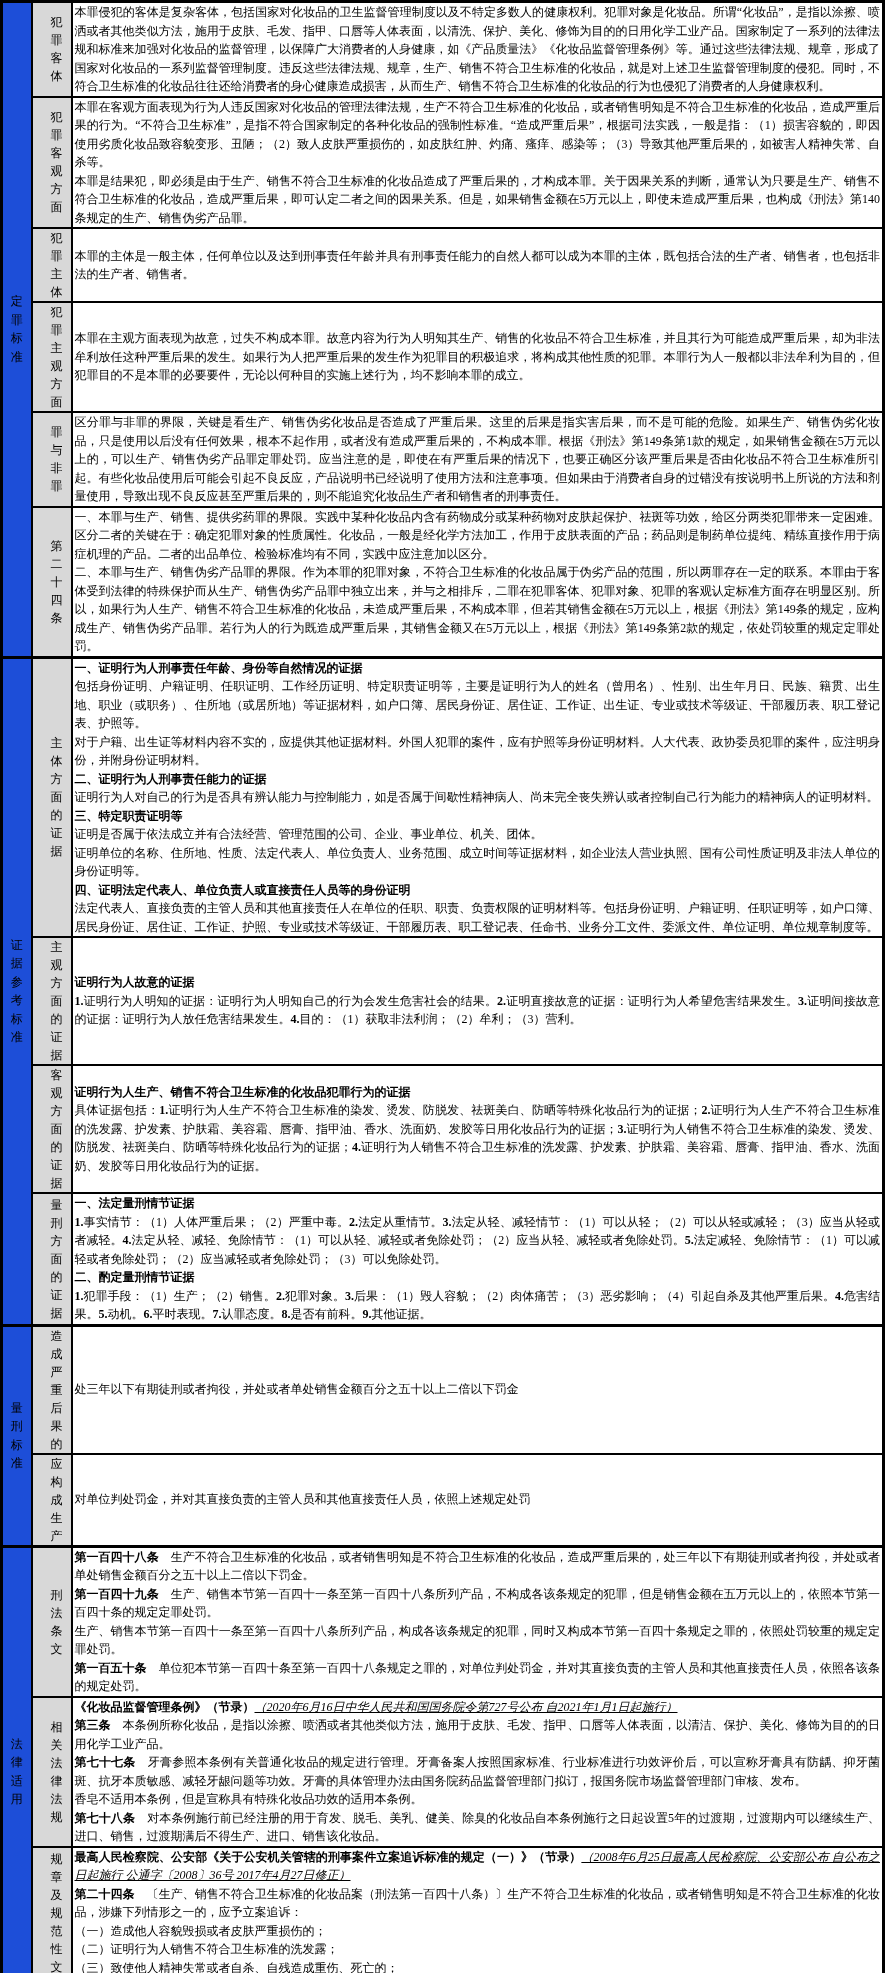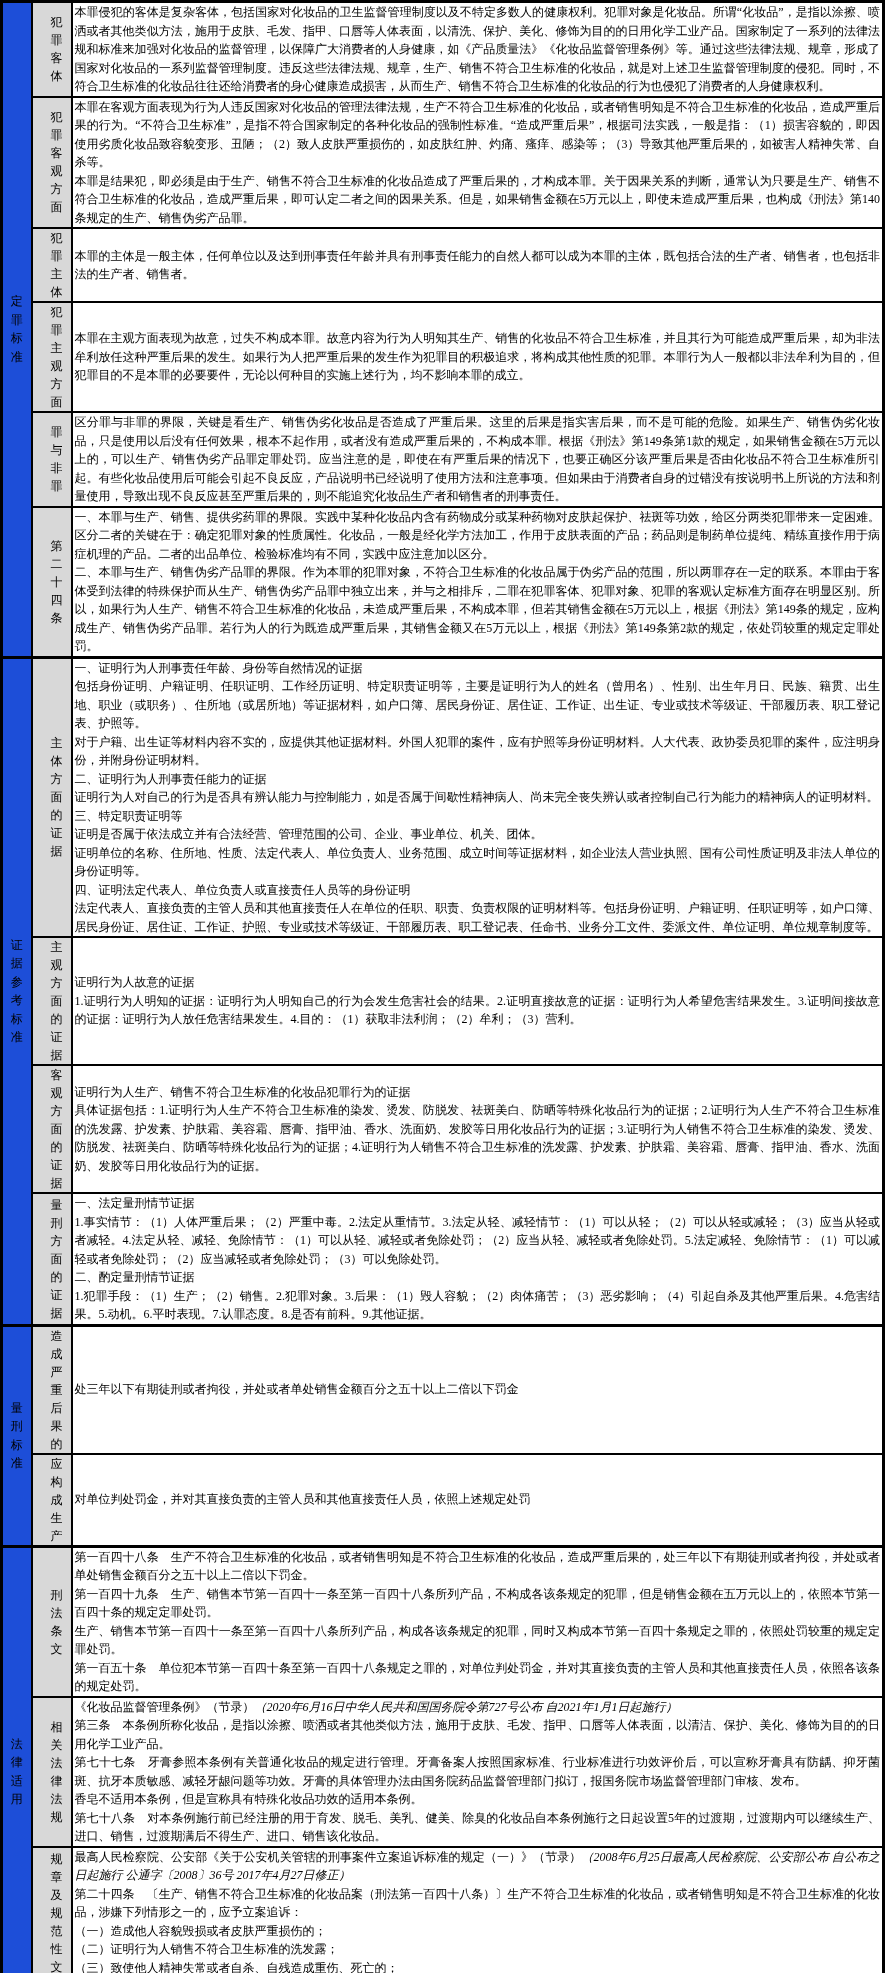--- a/index.html
+++ b/index.html
@@ -4,22 +4,22 @@
 <style>
   html,body{margin:0;padding:0;background:#ffffff;}
   body{width:885px;font-family:"Liberation Serif","DejaVu Serif",serif;color:#000;}
   table{border-collapse:collapse;width:885px;table-layout:fixed;border:3px solid #000;background:#fff;}
   td{border:2px solid #000;vertical-align:middle;font-size:12px;line-height:18.5px;}
   tr.gstart td{border-top:3px solid #000;}
   td.c1{background:#1d4ed8;text-align:center;word-break:break-all;padding:0 6px;}
   td.c2{background:#d8d8d8;word-break:break-all;padding:0 18px;line-height:18px;}
   td.c3{background:#fff;padding:0 2px;text-align:justify;}
   .para{margin:0;}
-  .r-b{font-weight:normal;}
-  .r-i{font-style:italic;}
+  .r-b{font-weight:bold;}
+  .r-i{font-style:italic;text-decoration:underline;}
   .r-n{font-weight:normal;}
 </style>
 </head>
 <body>
 
 <table>
   <colgroup>
     <col style="width:30px">
     <col style="width:40px">
     <col>

